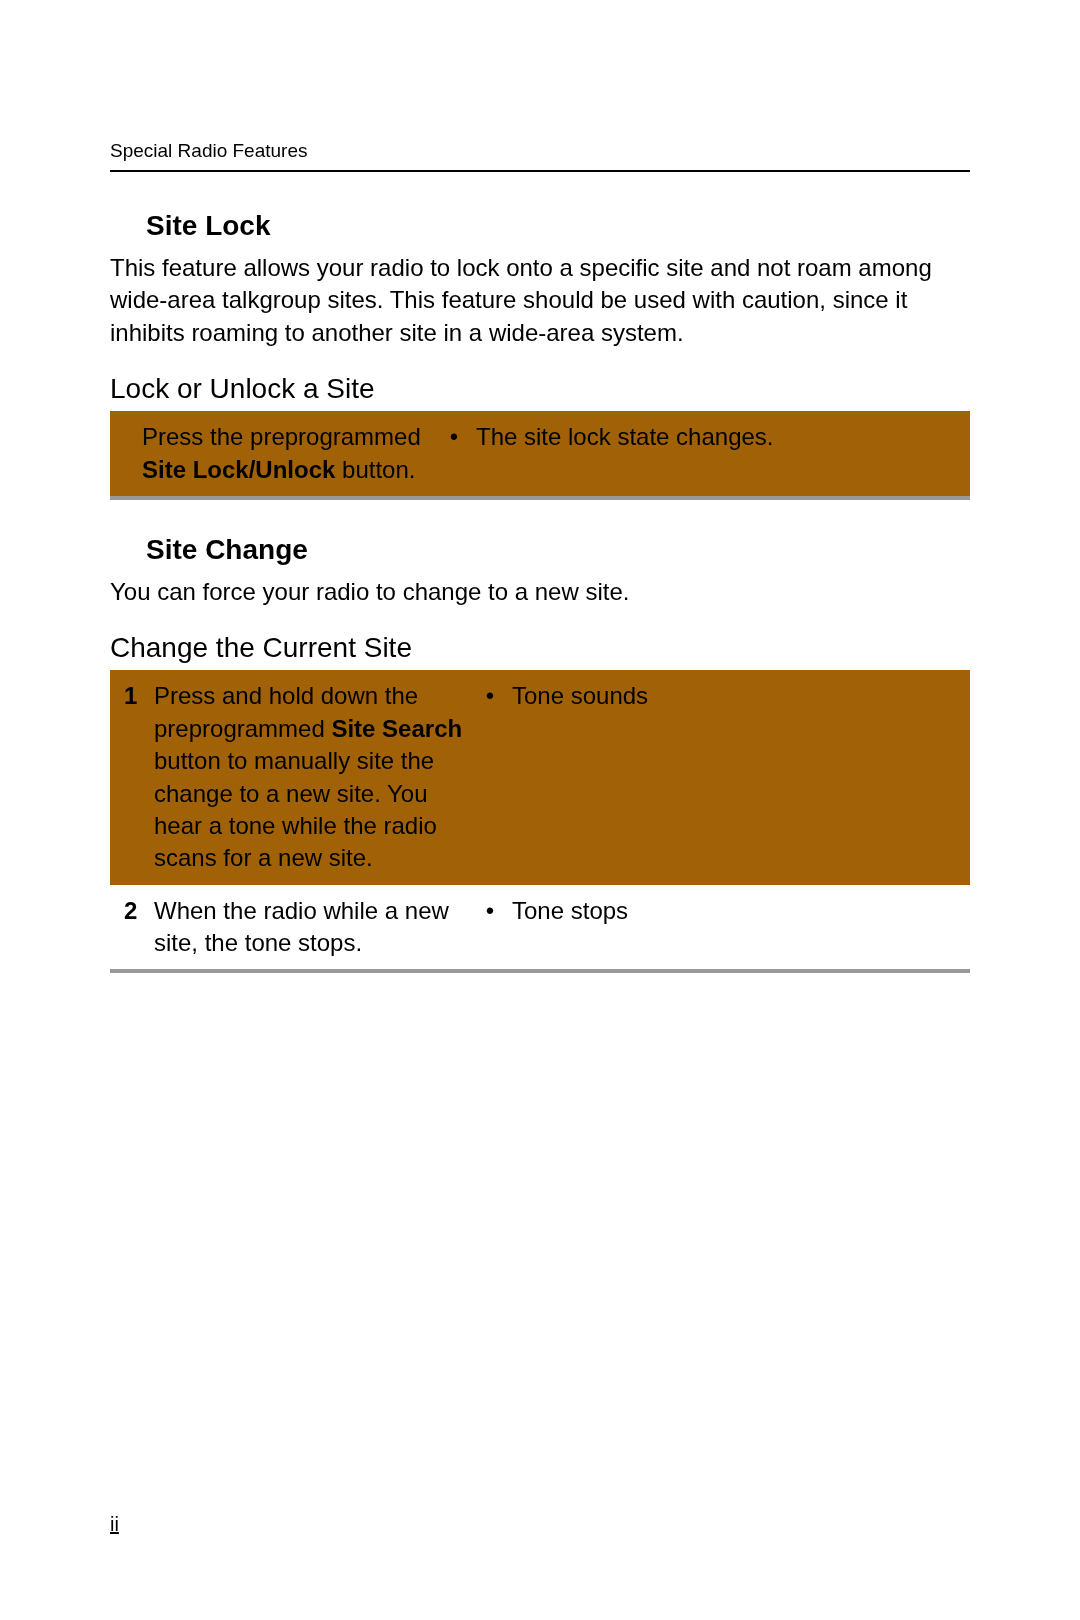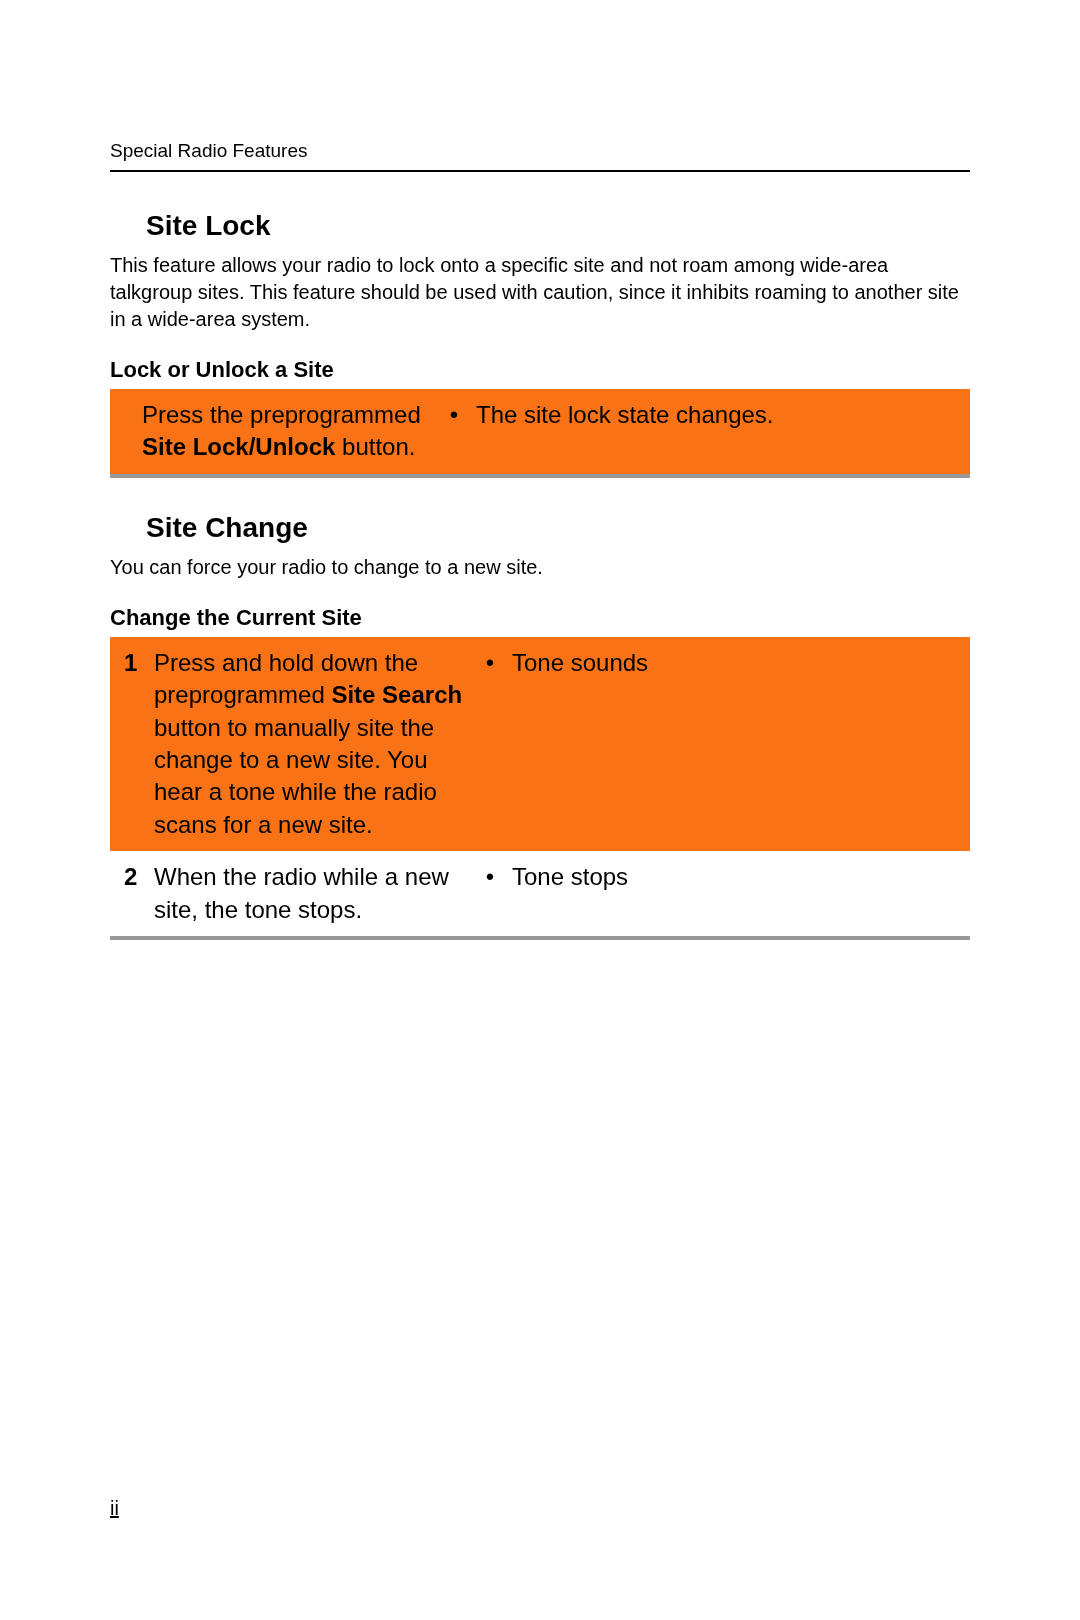--- a/index.html
+++ b/index.html
@@ -26,37 +26,37 @@
       border-top: 2px solid #000000;
       margin-bottom: 38px;
     }
     .heading {
       font-size: 28px;
       font-weight: bold;
       margin-bottom: 10px;
       margin-left: 36px;
     }
     .body-text {
-      font-size: 20px;
+      font-size: 24px;
       line-height: 1.35;
       margin-bottom: 24px;
     }
     .subheading {
-      font-size: 22px;
-      font-weight: bold;
+      font-size: 28px;
+      font-weight: normal;
       margin-bottom: 6px;
     }
     .proc-table {
       width: 100%;
       border-collapse: collapse;
       border-bottom: 4px solid #999999;
       margin-bottom: 34px;
     }
     .proc-table tr.shaded {
-      background: #f97316;
+      background: #a16207;
     }
     .proc-table td {
       vertical-align: top;
       padding: 10px 8px 10px 8px;
       font-size: 24px;
       line-height: 1.35;
     }
     .proc-table .num-col {
       width: 36px;
       font-weight: bold;
@@ -72,21 +72,21 @@
       text-align: center;
     }
     .proc-table .result-col {
       padding-right: 17px;
     }
     .bold {
       font-weight: bold;
     }
     .page-number {
       position: absolute;
-      bottom: 100px;
+      bottom: 84px;
       left: 110px;
       font-size: 20px;
       text-decoration: underline;
     }
     .bullet {
       display: inline-block;
     }
     .table-nonumber .action-col {
       padding-left: 32px;
     }

